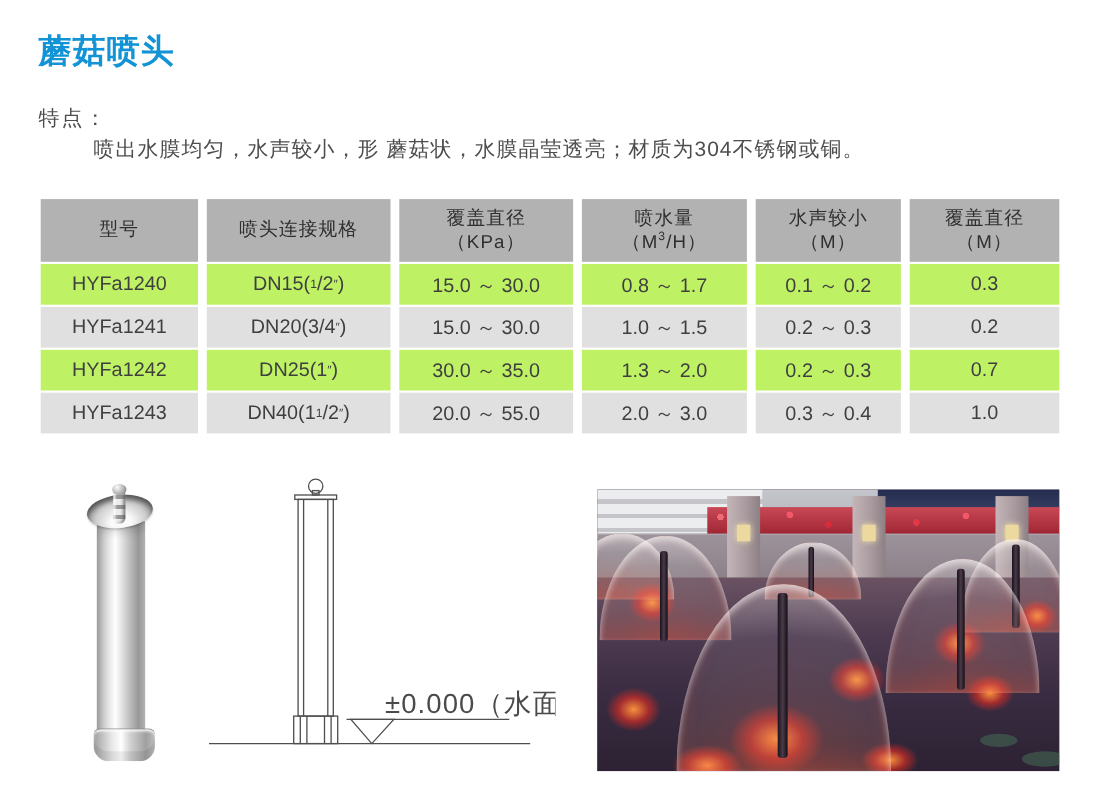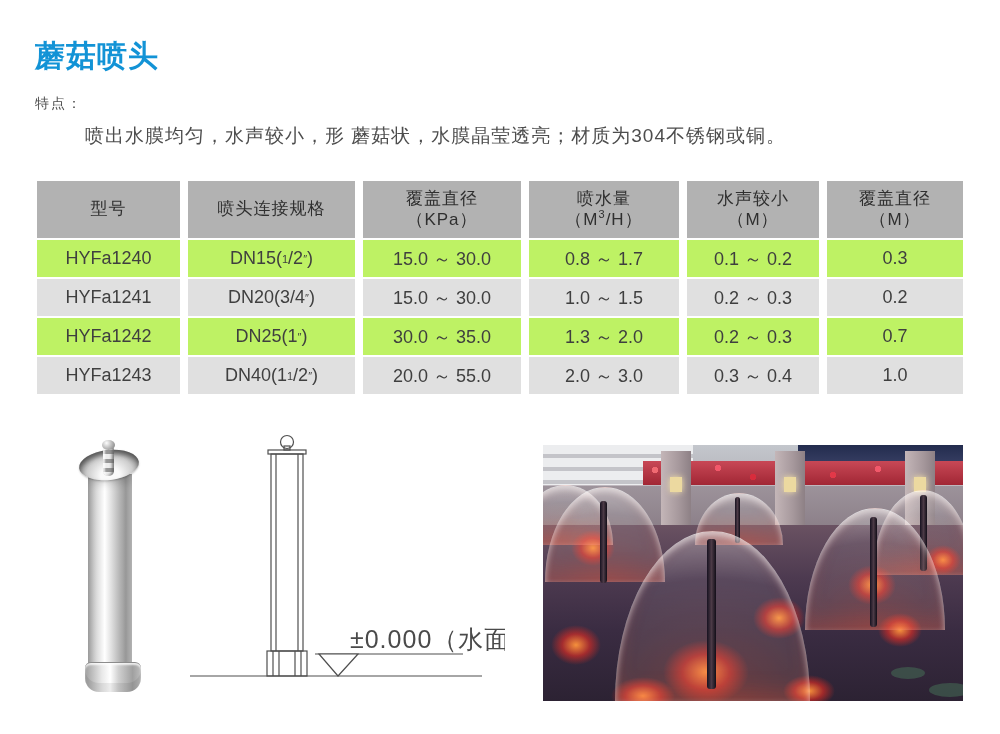--- a/index.html
+++ b/index.html
@@ -7,22 +7,22 @@
   }
   *{margin:0;padding:0;box-sizing:border-box;}
   html,body{background:#fff;}
   body{
     width:1000px;height:734px;position:relative;overflow:hidden;
     font-family:"Liberation Sans","DejaVu Sans",sans-serif;color:var(--txt);
   }
   .abs{position:absolute;}
 
   
-  .page-title{left:35px;top:36px;font-size:30px;font-weight:bold;color:var(--accent);letter-spacing:1px;}
-  .features-label{left:35px;top:95px;font-size:14px;color:#4d4d4d;letter-spacing:2px;}
+  .page-title{left:35px;top:26px;font-size:30px;font-weight:bold;color:var(--accent);letter-spacing:1px;}
+  .features-label{left:35px;top:95px;font-size:19px;color:#4d4d4d;letter-spacing:2px;}
   .features-text{left:85px;top:123px;font-size:19px;color:#4d4d4d;letter-spacing:1px;}
 
   
   .spec-table{
     left:37px;top:181px;width:926px;
     display:grid;
     grid-template-columns:143px 167px 158px 150px 132px 136px;
     grid-template-rows:57px repeat(4,37px);
     gap:2px 8px;
   }

